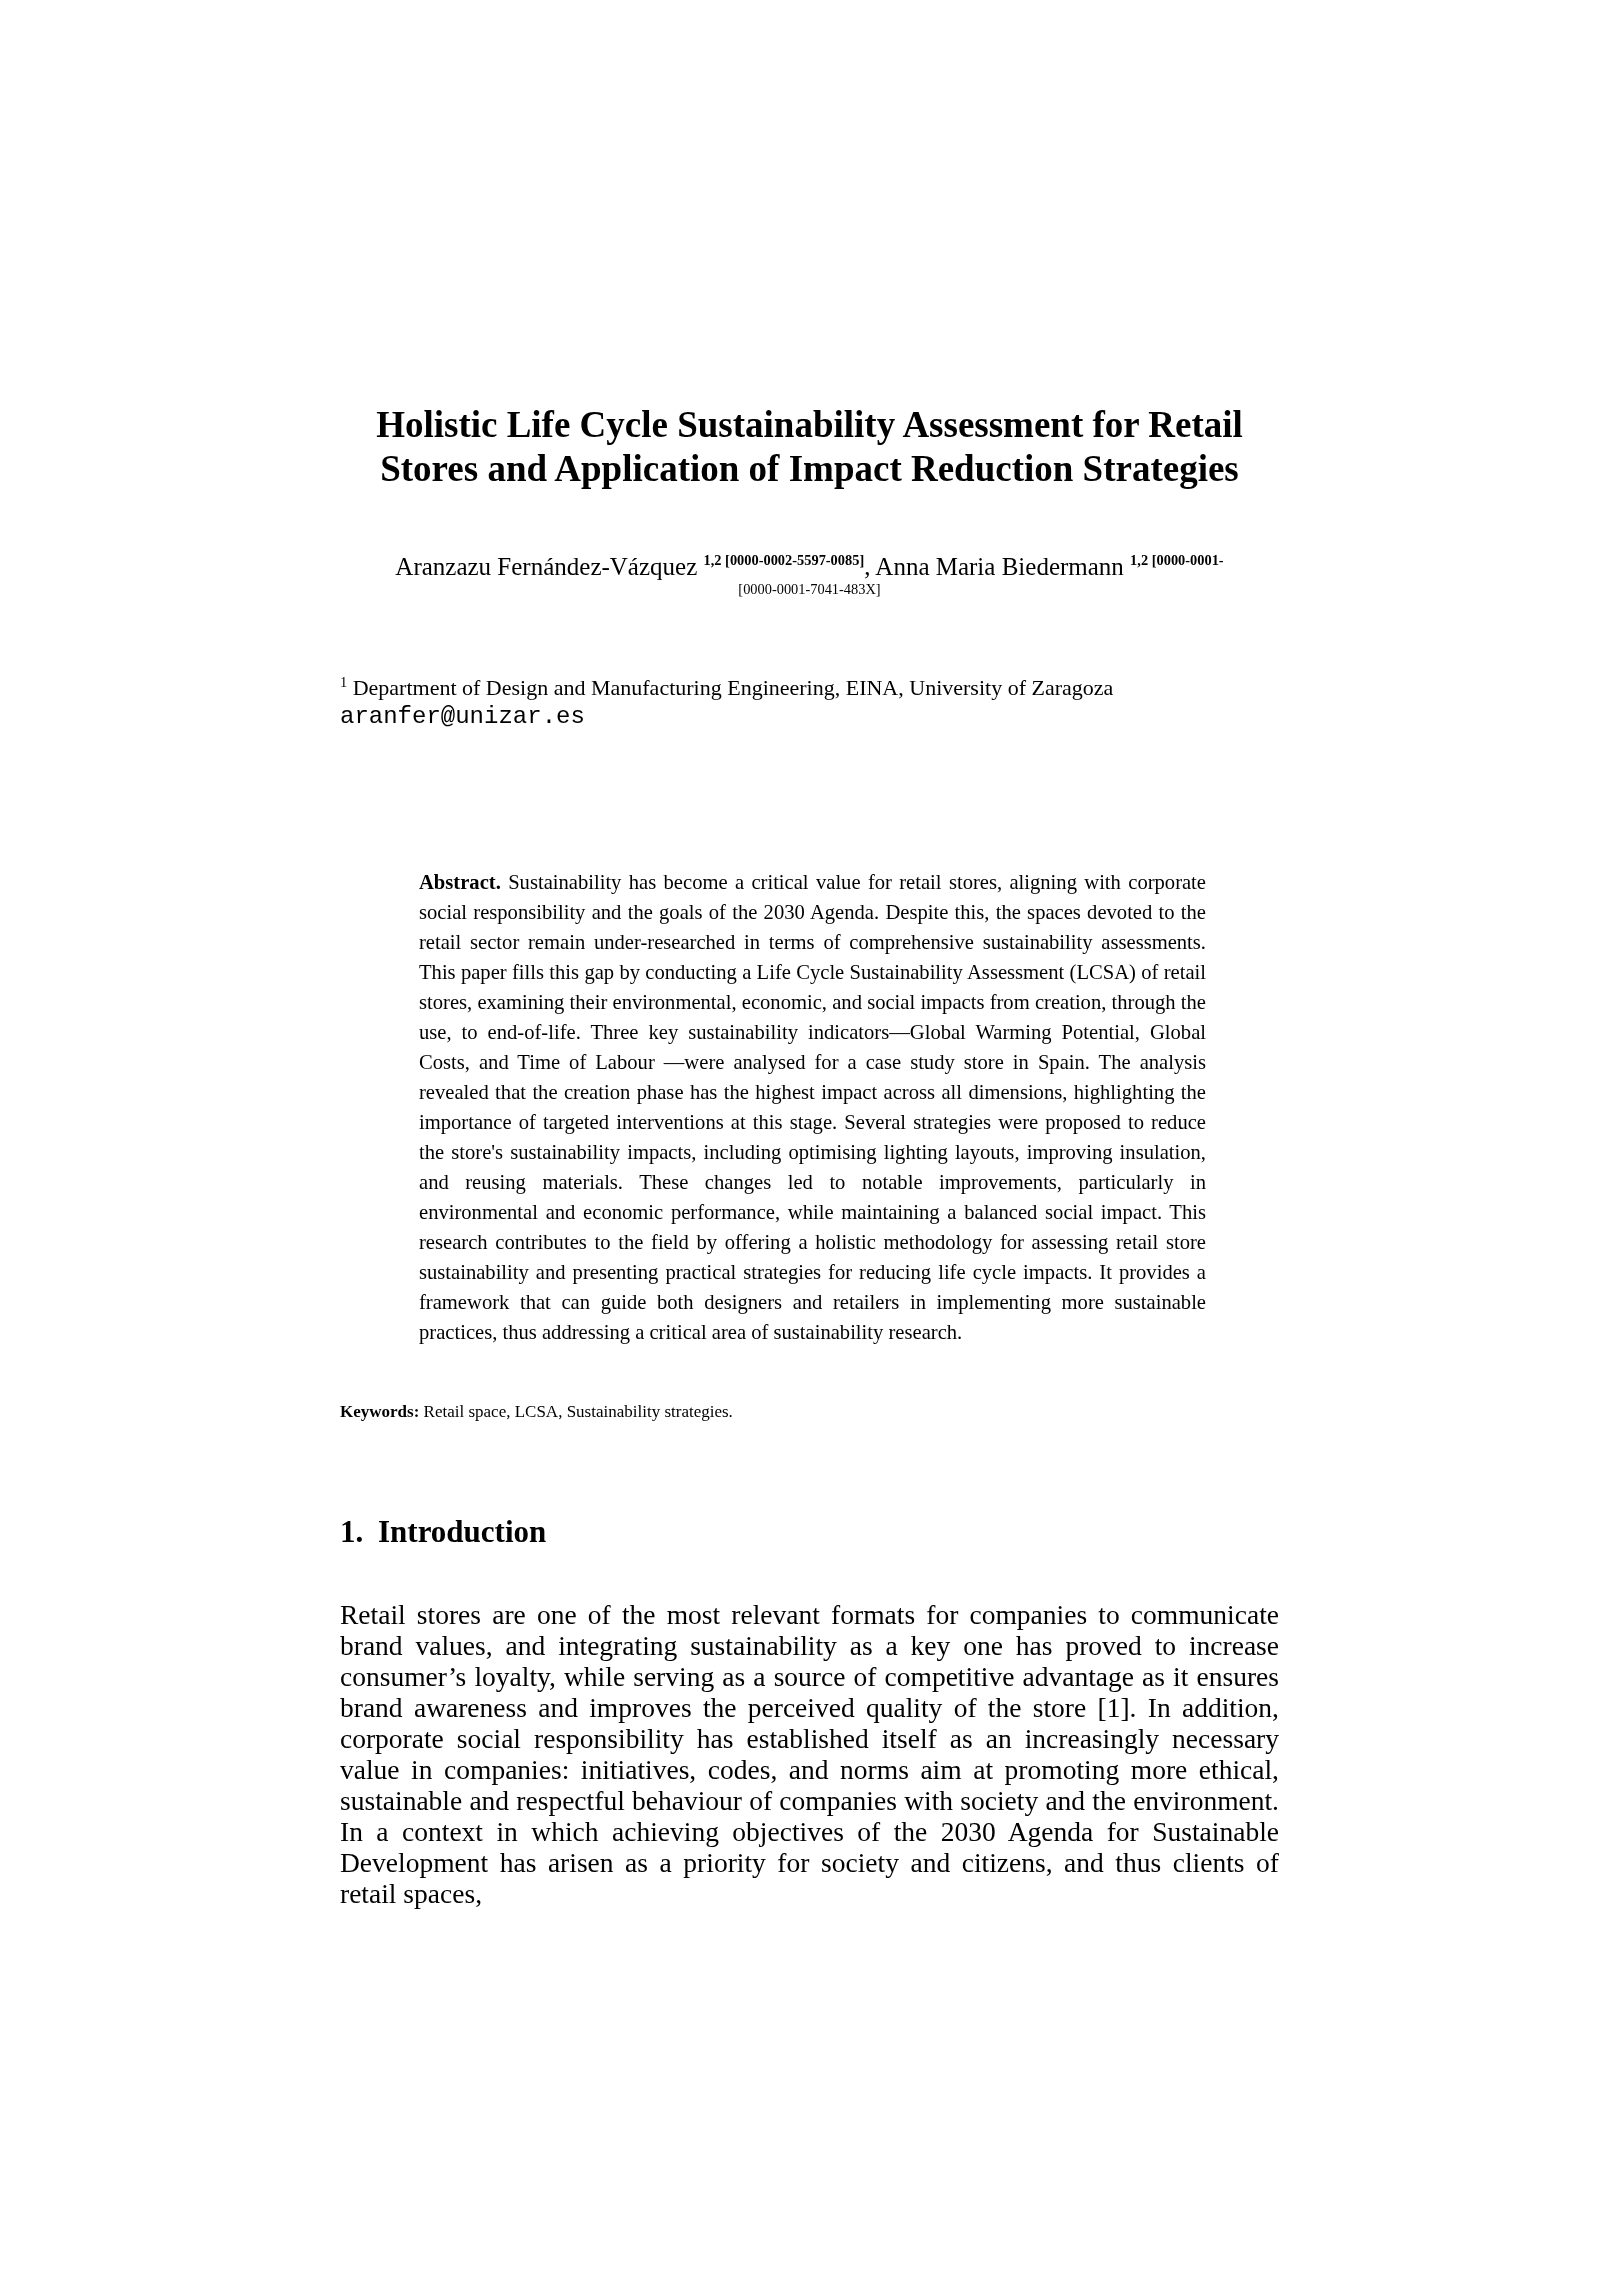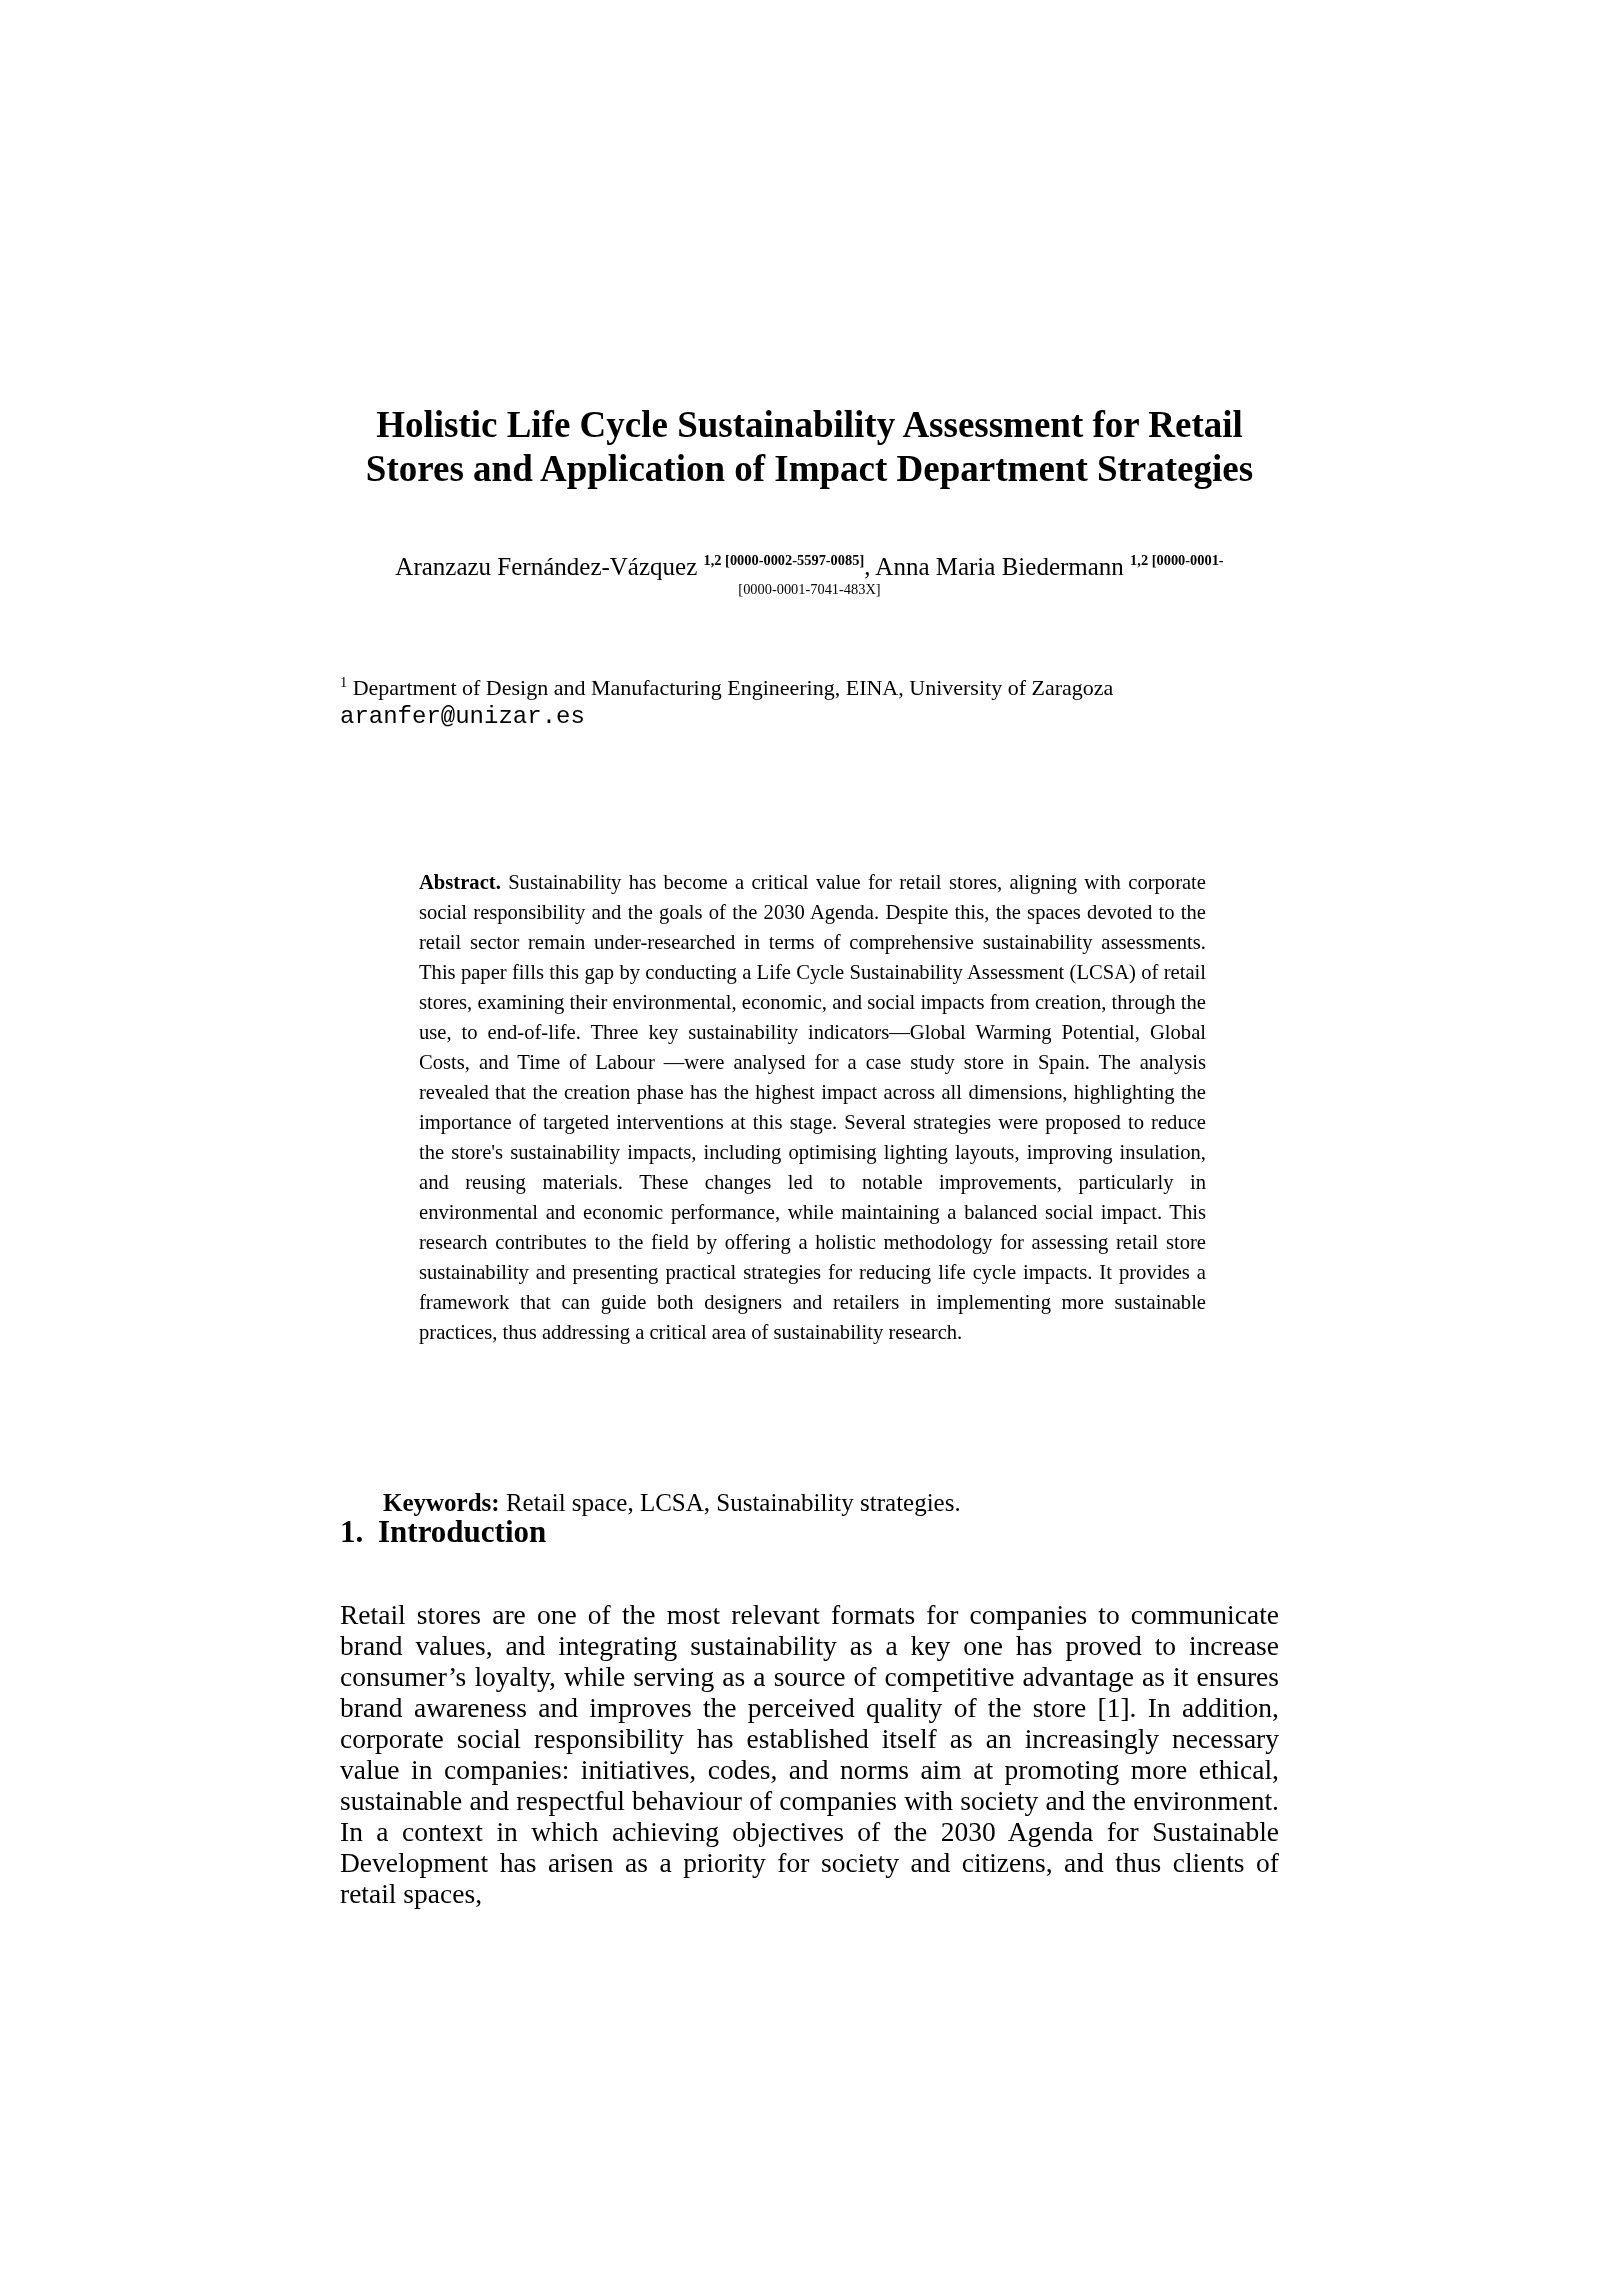--- a/index.html
+++ b/index.html
@@ -26,37 +26,37 @@
   .email {
     display: block; font-family: "Liberation Mono", "DejaVu Sans Mono", monospace;
     font-size: 24px; line-height: 26px;
   }
   .abstract {
     left: 419px; width: 787px; top: 867px;
     font-size: 20.6px; line-height: 30px; text-align: justify;
   }
   .abstract b, .keywords b { font-weight: bold; }
   .keywords {
-    left: 340px; width: 939px; top: 1488px; font-size: 25px; line-height: 29px; margin-left: 43px;
+    left: 340px; width: 939px; top: 1397px; font-size: 17px; line-height: 29px;
   }
   .heading {
     left: 340px; top: 1513px; font-size: 31px; font-weight: bold; line-height: 37px;
   }
   .heading .num { display: inline-block; width: 38px; }
   .body-text {
     left: 340px; width: 939px; top: 1599px;
     font-size: 27.5px; line-height: 31px; text-align: justify;
   }
 </style>
 </head>
 <body>
 
 <div class="abs title">
   <div>Holistic Life Cycle Sustainability Assessment for Retail</div>
-  <div>Stores and Application of Impact Department Strategies</div>
+  <div>Stores and Application of Impact Reduction Strategies</div>
 </div>
 
 <div class="abs authors">
   <div><span>Aranzazu Fernández-Vázquez </span><sup>1,2 [0000-0002-5597-0085]</sup><span>, Anna Maria Biedermann </span><sup>1,2 [0000-0001-</sup></div>
   <span class="orcid-under">[0000-0001-7041-483X]</span>
 </div>
 
 <div class="abs affil">
   <div><sup>1</sup><span> Department of Design and Manufacturing Engineering, EINA, University of Zaragoza</span></div>
   <span class="email">aranfer@unizar.es</span>

